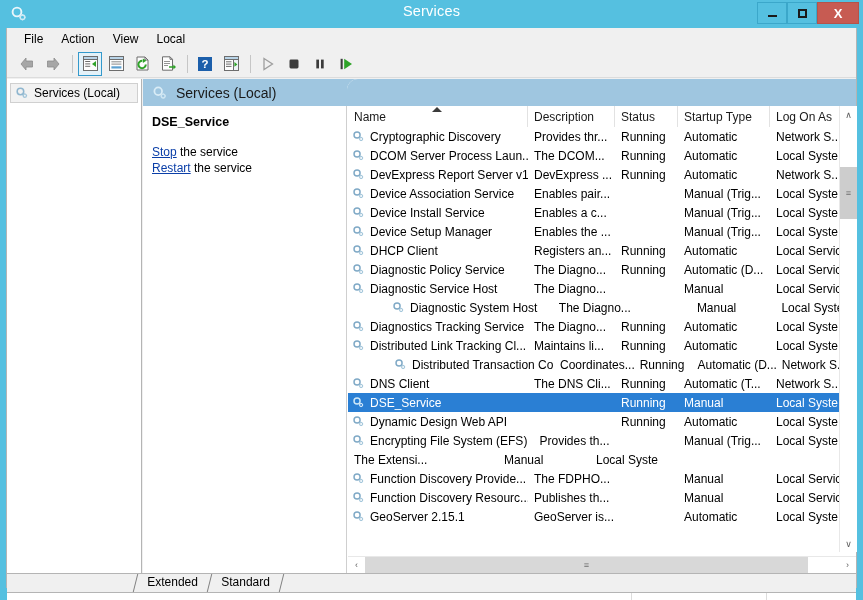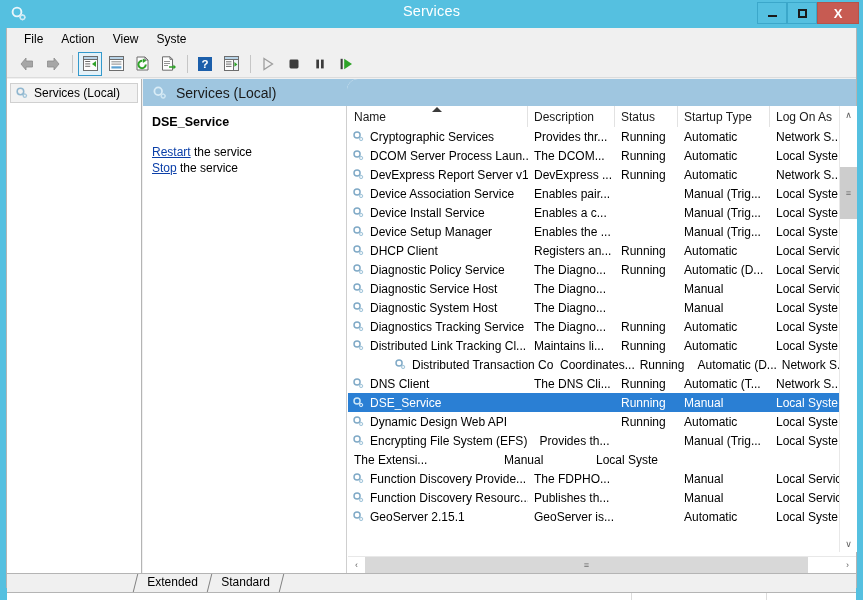--- a/index.html
+++ b/index.html
@@ -349,21 +349,21 @@
       <span>X</span>
     </div>
   </div>
 
   <div id="client">
 
     <div id="menubar">
       <div class="menu-item">File</div>
       <div class="menu-item">Action</div>
       <div class="menu-item">View</div>
-      <div class="menu-item">Syste</div>
+      <div class="menu-item">Local</div>
     </div>
 
     <div id="toolbar">
 
       <div class="tb-btn">
         <svg width="18" height="18" viewBox="0 0 18 18">
           <path d="M8 3 L3 9 L8 15 L8 12 L14.5 12 L14.5 6 L8 6 Z" fill="#a6a6a6" stroke="#8c8c8c" stroke-width="0.8"></path>
         </svg>
       </div>
       <div class="tb-btn">
@@ -493,24 +493,24 @@
         </span>
         <span id="pane-header-title">Services (Local)</span>
         <div id="pane-header-round">
           <div id="pane-header-round-fill"></div>
         </div>
       </div>
 
       <div id="detail">
         <div id="detail-title">DSE_Service</div>
         <div class="detail-line">
-          <span class="detail-link">Restart</span><span> the service</span>
+          <span class="detail-link">Stop</span><span> the service</span>
         </div>
         <div class="detail-line">
-          <span class="detail-link">Stop</span><span> the service</span>
+          <span class="detail-link">Restart</span><span> the service</span>
         </div>
       </div>
 
       <div id="listview">
 
         <div id="list-header">
           <div class="col-head" style="width:180px">
             <span>Name</span>
             <i class="sort-arrow"></i>
           </div>
@@ -537,21 +537,21 @@
                     <circle cx="7" cy="7" r="4.2" fill="none" stroke="#7fa9c6" stroke-width="2"></circle>
                     <circle cx="12.6" cy="12.4" r="2" fill="none" stroke="#9fc3d8" stroke-width="1.4"></circle>
                     <g fill="#9fc3d8">
                       <rect x="12" y="9.5" width="1.2" height="1.4"></rect>
                       <rect x="12" y="13.9" width="1.2" height="1.4"></rect>
                       <rect x="9.7" y="11.8" width="1.4" height="1.2"></rect>
                       <rect x="14.1" y="11.8" width="1.4" height="1.2"></rect>
                     </g>
                   </svg>
                 </span>
-                <span>Cryptographic Services</span>
+                <span>Cryptographic Discovery</span>
               </div>
               <div class="cell" style="width: 87px;">Provides thr...</div>
               <div class="cell" style="width: 63px;">Running</div>
               <div class="cell" style="width: 92px;">Automatic</div>
               <div class="cell" style="width: 69px;">Network S...</div>
             </div>
             <div class="row">
               <div class="cell cell-name" style="width: 180px;">
                 <span class="svc-icon">
                   <svg width="13" height="13" viewBox="0 0 18 18">
@@ -713,21 +713,21 @@
                   </svg>
                 </span>
                 <span>Diagnostic Service Host</span>
               </div>
               <div class="cell" style="width: 87px;">The Diagno...</div>
               <div class="cell" style="width: 63px;"></div>
               <div class="cell" style="width: 92px;">Manual</div>
               <div class="cell" style="width: 69px;">Local Servic</div>
             </div>
             <div class="row">
-              <div class="cell cell-name" style="width: 180px;">
+              <div class="cell cell-name" style="width: 180px; margin-left: 40px;">
                 <span class="svc-icon">
                   <svg width="13" height="13" viewBox="0 0 18 18">
                     <circle cx="7" cy="7" r="4.2" fill="none" stroke="#7fa9c6" stroke-width="2"></circle>
                     <circle cx="12.6" cy="12.4" r="2" fill="none" stroke="#9fc3d8" stroke-width="1.4"></circle>
                     <g fill="#9fc3d8">
                       <rect x="12" y="9.5" width="1.2" height="1.4"></rect>
                       <rect x="12" y="13.9" width="1.2" height="1.4"></rect>
                       <rect x="9.7" y="11.8" width="1.4" height="1.2"></rect>
                       <rect x="14.1" y="11.8" width="1.4" height="1.2"></rect>
                     </g>

